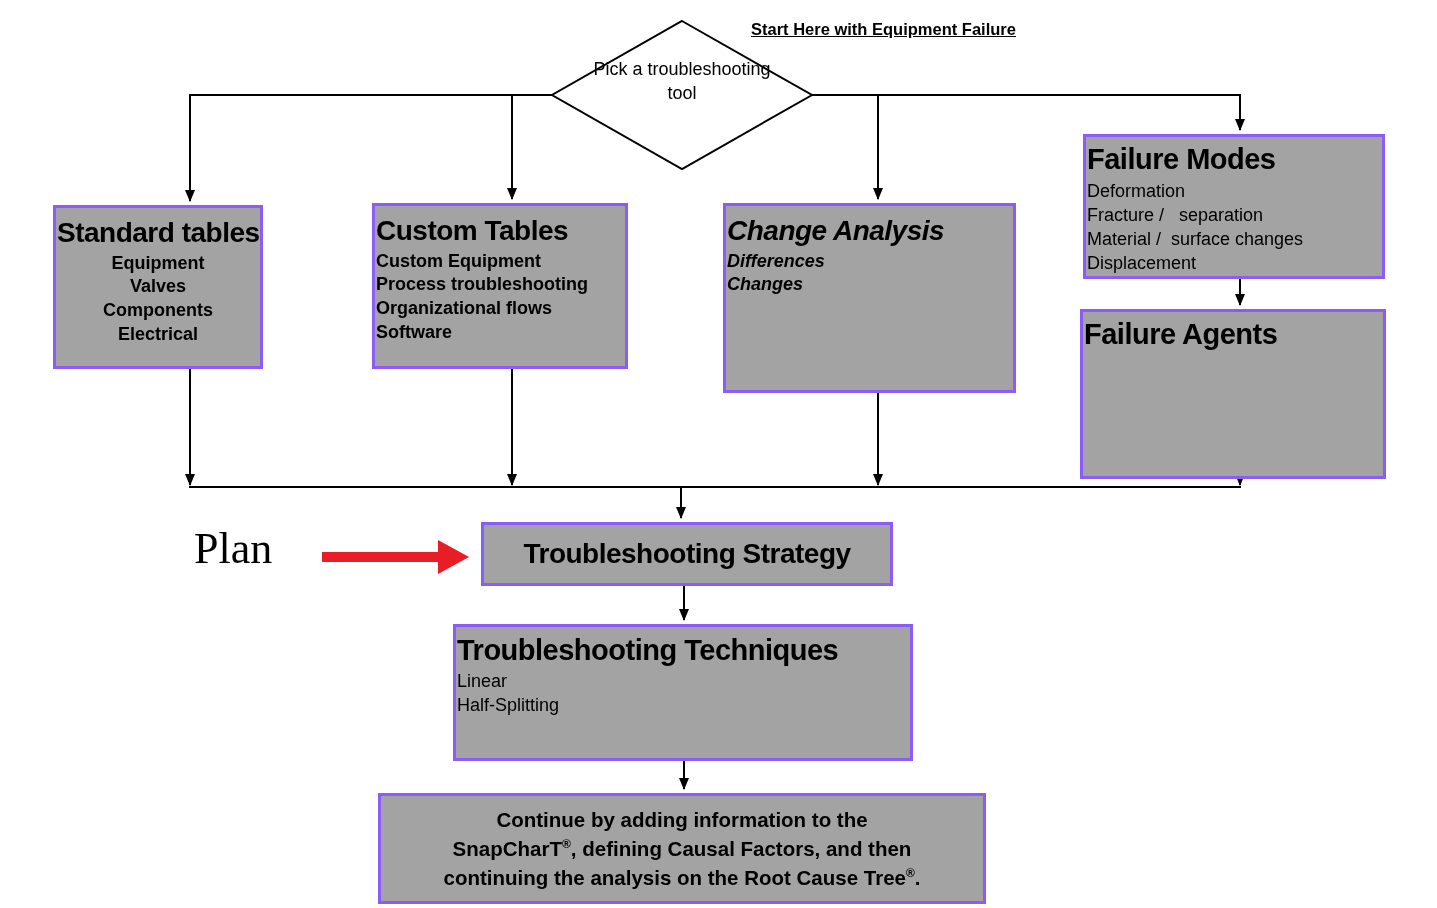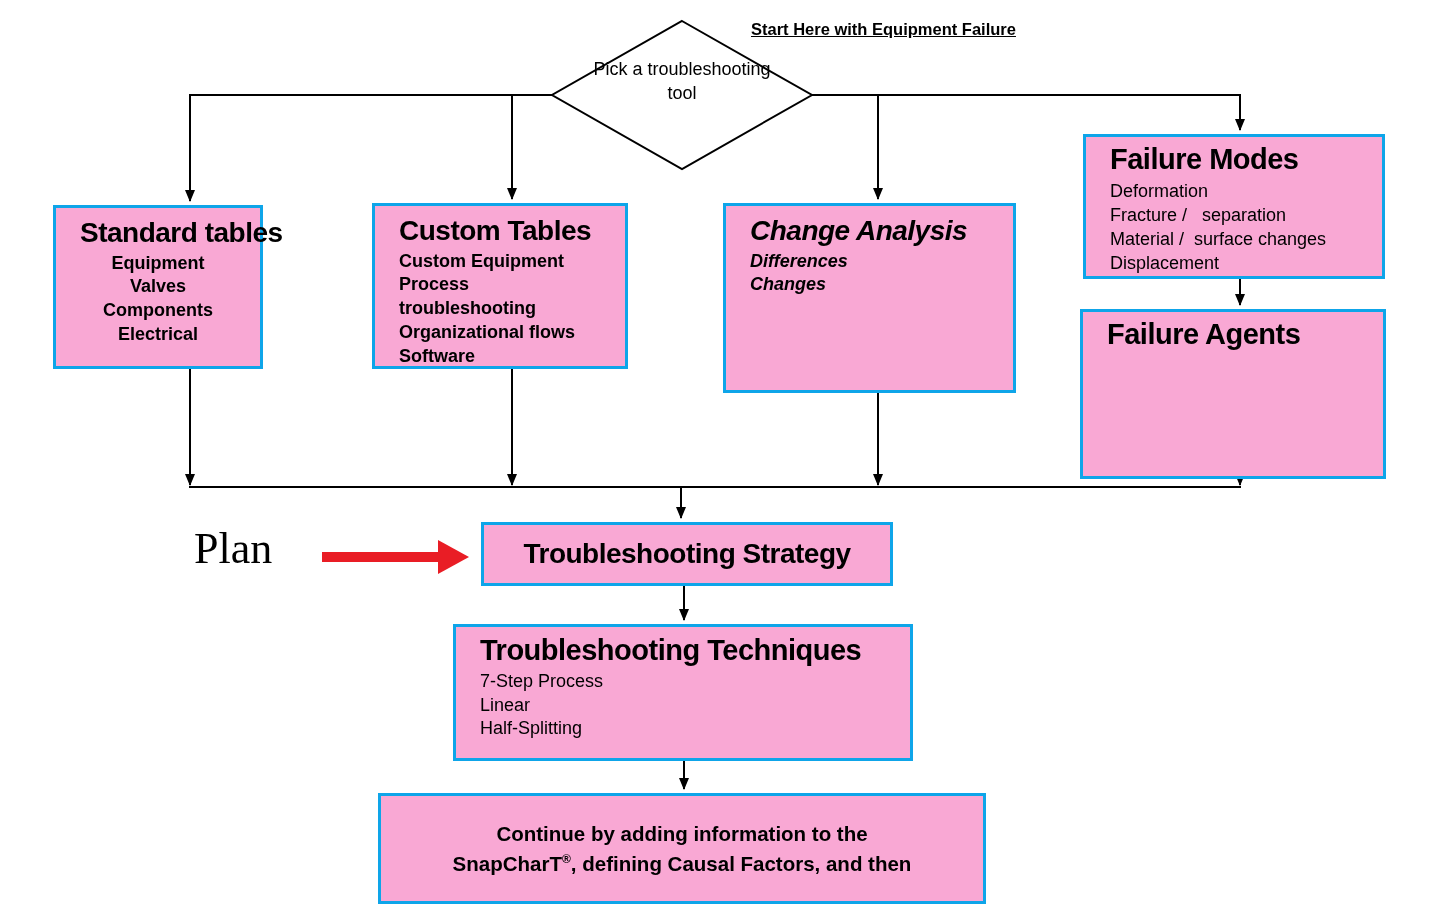--- a/index.html
+++ b/index.html
@@ -17,24 +17,24 @@
     left: 0; top: 0;
     width: 1437px; height: 908px;
   }
   #wires {
     position: absolute;
     left: 0; top: 0;
     z-index: 0;
   }
   .box {
     position: absolute;
-    background: #f9a8d4;
-    border: 3px solid #0ea5e9;
+    background: #a3a3a3;
+    border: 3px solid #8b5cf6;
     z-index: 2;
-    padding: 8px 24px;
+    padding: 8px 1px;
   }
   .box-title {
     font-weight: bold;
     font-size: 28px;
     line-height: 1.2;
     letter-spacing: -0.5px;
     white-space: nowrap;
   }
   .box-items {
     font-size: 18px;
@@ -175,23 +175,23 @@
   <div class="box" id="agents-box">
     <div class="box-title">Failure Agents</div>
   </div>
 
   <div class="box center-box" id="strategy-box">
     <div class="box-title">Troubleshooting Strategy</div>
   </div>
 
   <div class="box" id="techniques-box">
     <div class="box-title">Troubleshooting Techniques</div>
-    <div class="box-items"><div class="line">7-Step Process</div><div class="line">Linear</div><div class="line">Half-Splitting</div></div>
+    <div class="box-items"><div class="line">Linear</div><div class="line">Half-Splitting</div></div>
   </div>
 
   <div class="box center-box" id="continue-box">
-    <div class="box-items"><div class="line">Continue by adding information to the</div><div class="line">SnapCharT<sup>®</sup>, defining Causal Factors, and then</div></div>
+    <div class="box-items"><div class="line">Continue by adding information to the</div><div class="line">SnapCharT<sup>®</sup>, defining Causal Factors, and then</div><div class="line">continuing the analysis on the Root Cause Tree<sup>®</sup>.</div></div>
   </div>
 
   <div id="plan-label">Plan</div>
 
 
 </div>
 
 </body></html>

